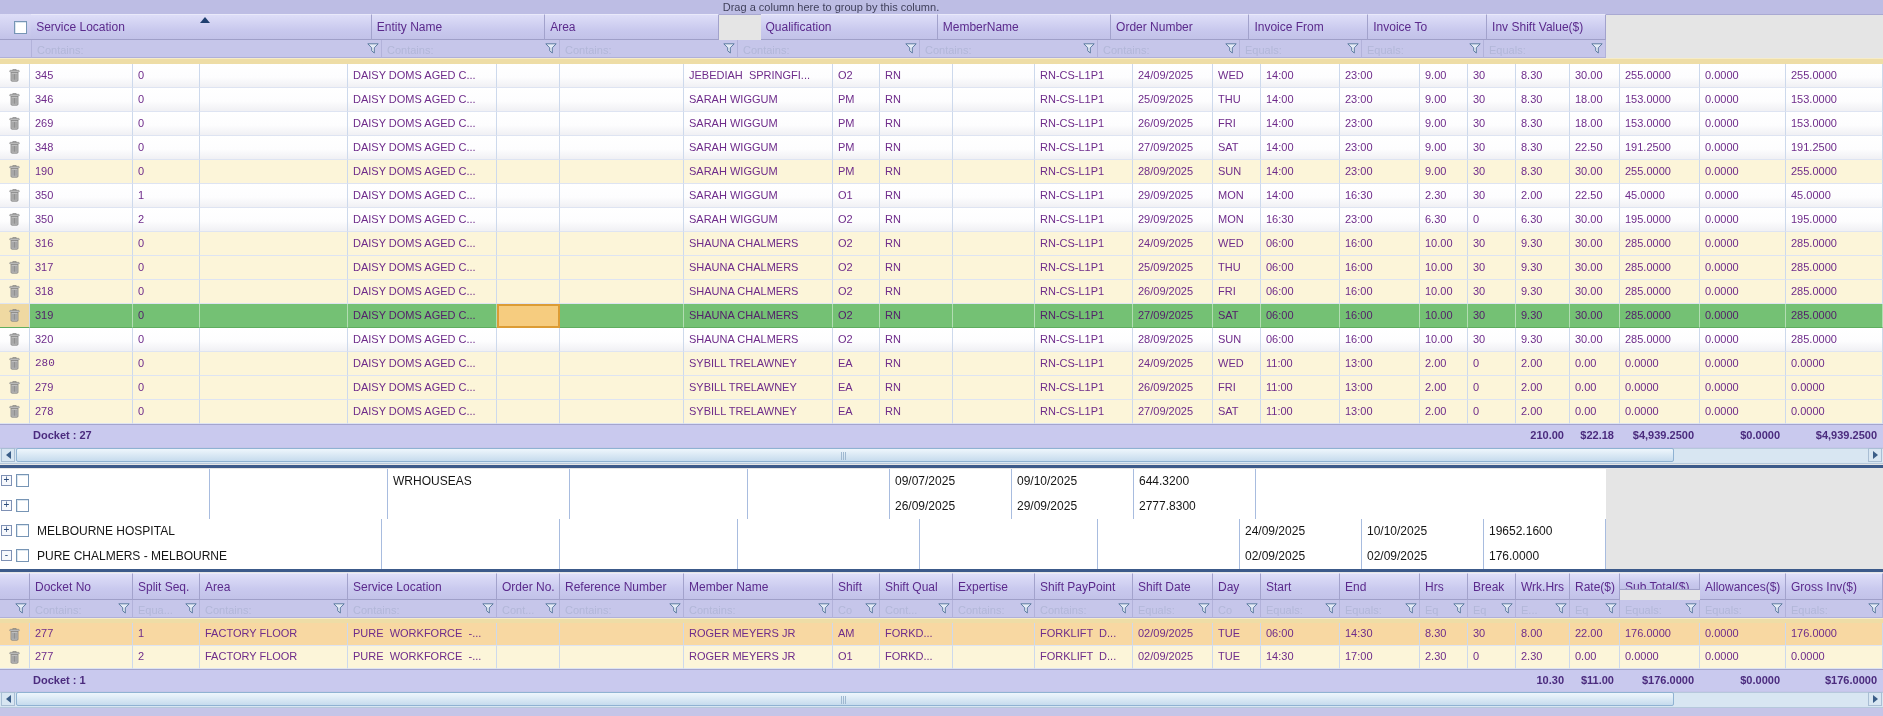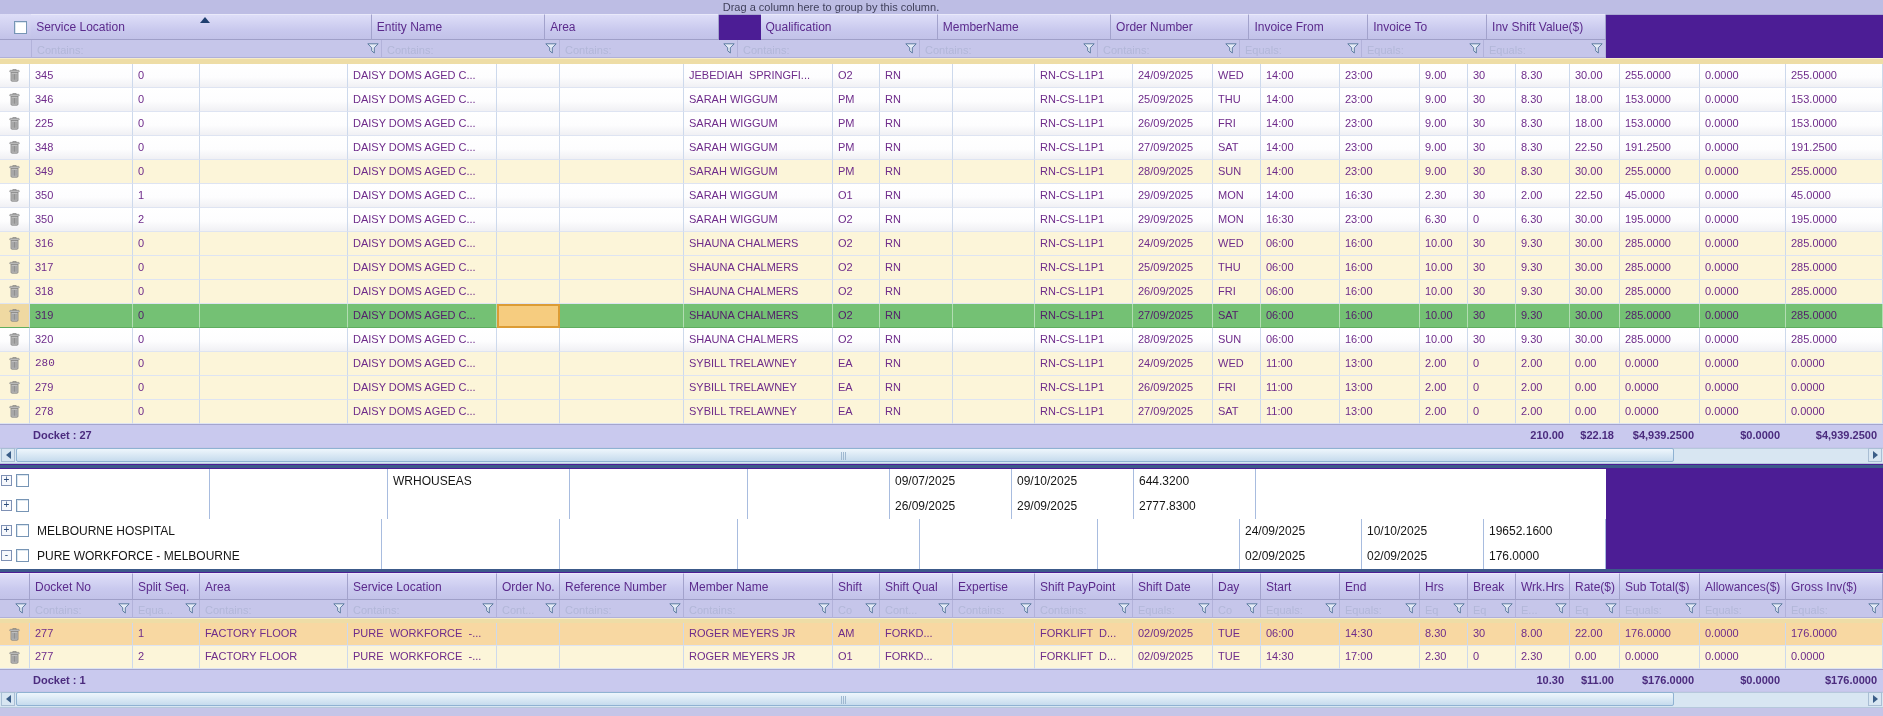--- a/index.html
+++ b/index.html
@@ -1,16 +1,16 @@
 <!DOCTYPE html>
 <html><head>
 <meta charset="utf-8">
 <style>
   html,body{margin:0;padding:0;background:#fff;}
-  .stage{position:relative;width:1883px;height:716px;background:#4c1d95;overflow:hidden;
+  .stage{position:relative;width:1883px;height:716px;background:#e5e5e5;overflow:hidden;
          font-family:"Liberation Sans",sans-serif;}
   
   .group-bar{position:absolute;left:0;top:0;width:1883px;height:14px;background:#bdbde4;
              border-bottom:1px solid #a9a9d2;}
   .group-bar .gb-text{display:block;width:1662px;text-align:center;font-size:11px;line-height:14px;color:#3f3f5a;}
   .master-header{position:absolute;left:0;top:14px;width:1606px;height:26px;display:flex;}
   .master-filter{position:absolute;left:0;top:40px;width:1606px;height:18px;display:flex;}
   .hcell{box-sizing:border-box;position:relative;height:26px;line-height:25px;font-size:12px;color:#5b2a8c;
          padding-left:5px;background:linear-gradient(180deg,#dedef8 0%,#c9c9ee 60%,#c2c2e8 100%);
          border-right:1px solid #a2a2cc;border-bottom:1px solid #9f9fc8;border-top:1px solid #e9e9fa;
@@ -194,21 +194,21 @@
         <div class="icon-cell" style="width: 30px;">
           <svg width="11" height="13" viewBox="0 0 11 13">
             <rect x="2" y="3.2" width="7" height="9" rx="1" fill="#bdbdbd" stroke="#7e7e7e" stroke-width="0.8"></rect>
             <rect x="0.8" y="1.4" width="9.4" height="1.7" rx="0.6" fill="#d2d2d2" stroke="#7e7e7e" stroke-width="0.7"></rect>
             <path d="M3.8 1.4 L3.8 0.6 L7.2 0.6 L7.2 1.4" fill="none" stroke="#7e7e7e" stroke-width="0.8"></path>
             <line x1="4" y1="5" x2="4" y2="10.8" stroke="#858585" stroke-width="0.8"></line>
             <line x1="5.5" y1="5" x2="5.5" y2="10.8" stroke="#858585" stroke-width="0.8"></line>
             <line x1="7" y1="5" x2="7" y2="10.8" stroke="#858585" stroke-width="0.8"></line>
           </svg>
         </div>
-        <div class="dcell" style="width: 103px; line-height: 22px;">225</div>
+        <div class="dcell" style="width: 103px; line-height: 22px;">269</div>
         <div class="dcell" style="width: 67px; line-height: 22px;">0</div>
         <div class="dcell" style="width: 148px; line-height: 22px;"></div>
         <div class="dcell" style="width: 149px; line-height: 22px;">DAISY DOMS AGED C...</div>
         <div class="dcell" style="width: 63px; line-height: 22px;"></div>
         <div class="dcell" style="width: 124px; line-height: 22px;"></div>
         <div class="dcell" style="width: 149px; line-height: 22px;">SARAH WIGGUM</div>
         <div class="dcell" style="width: 47px; line-height: 22px;">PM</div>
         <div class="dcell" style="width: 73px; line-height: 22px;">RN</div>
         <div class="dcell" style="width: 82px; line-height: 22px;"></div>
         <div class="dcell" style="width: 98px; line-height: 22px;">RN-CS-L1P1</div>
@@ -262,21 +262,21 @@
         <div class="icon-cell" style="width: 30px;">
           <svg width="11" height="13" viewBox="0 0 11 13">
             <rect x="2" y="3.2" width="7" height="9" rx="1" fill="#bdbdbd" stroke="#7e7e7e" stroke-width="0.8"></rect>
             <rect x="0.8" y="1.4" width="9.4" height="1.7" rx="0.6" fill="#d2d2d2" stroke="#7e7e7e" stroke-width="0.7"></rect>
             <path d="M3.8 1.4 L3.8 0.6 L7.2 0.6 L7.2 1.4" fill="none" stroke="#7e7e7e" stroke-width="0.8"></path>
             <line x1="4" y1="5" x2="4" y2="10.8" stroke="#858585" stroke-width="0.8"></line>
             <line x1="5.5" y1="5" x2="5.5" y2="10.8" stroke="#858585" stroke-width="0.8"></line>
             <line x1="7" y1="5" x2="7" y2="10.8" stroke="#858585" stroke-width="0.8"></line>
           </svg>
         </div>
-        <div class="dcell" style="width: 103px; line-height: 22px;">349</div>
+        <div class="dcell" style="width: 103px; line-height: 22px;">190</div>
         <div class="dcell" style="width: 67px; line-height: 22px;">0</div>
         <div class="dcell" style="width: 148px; line-height: 22px;"></div>
         <div class="dcell" style="width: 149px; line-height: 22px;">DAISY DOMS AGED C...</div>
         <div class="dcell" style="width: 63px; line-height: 22px;"></div>
         <div class="dcell" style="width: 124px; line-height: 22px;"></div>
         <div class="dcell" style="width: 149px; line-height: 22px;">SARAH WIGGUM</div>
         <div class="dcell" style="width: 47px; line-height: 22px;">PM</div>
         <div class="dcell" style="width: 73px; line-height: 22px;">RN</div>
         <div class="dcell" style="width: 82px; line-height: 22px;"></div>
         <div class="dcell" style="width: 98px; line-height: 22px;">RN-CS-L1P1</div>
@@ -692,21 +692,21 @@
         <div class="mcell" style="width: 182px;"></div>
         <div class="mcell" style="width: 178px;"></div>
         <div class="mcell" style="width: 142px;"></div>
         <div class="mcell" style="width: 122px;">24/09/2025</div>
         <div class="mcell" style="width: 122px;">10/10/2025</div>
         <div class="mcell" style="width: 122px;">19652.1600</div>
       </div>
       <div class="mrow" style="top: 544px; height: 25px;">
         <div class="mcell" style="width: 13px; padding: 0px; border-right: none;"><div class="expand-btn">-</div></div>
         <div class="mcell" style="width: 19px; padding: 0px; border-right: none;"><div class="checkbox" style="margin: 5px 0px 0px 3px;"></div></div>
-        <div class="mcell" style="width: 350px;">PURE WORKFORCE - MELBOURNE</div>
+        <div class="mcell" style="width: 350px;">PURE CHALMERS - MELBOURNE</div>
         <div class="mcell" style="width: 178px;"></div>
         <div class="mcell" style="width: 178px;"></div>
         <div class="mcell" style="width: 182px;"></div>
         <div class="mcell" style="width: 178px;"></div>
         <div class="mcell" style="width: 142px;"></div>
         <div class="mcell" style="width: 122px;">02/09/2025</div>
         <div class="mcell" style="width: 122px;">02/09/2025</div>
         <div class="mcell" style="width: 122px;">176.0000</div>
       </div>
     </div>
@@ -725,21 +725,21 @@
       <div class="hcell" style="width: 82px; height: 27px; line-height: 26px;">Expertise</div>
       <div class="hcell" style="width: 98px; height: 27px; line-height: 26px;">Shift PayPoint</div>
       <div class="hcell" style="width: 80px; height: 27px; line-height: 26px;">Shift Date</div>
       <div class="hcell" style="width: 48px; height: 27px; line-height: 26px;">Day</div>
       <div class="hcell" style="width: 79px; height: 27px; line-height: 26px;">Start</div>
       <div class="hcell" style="width: 80px; height: 27px; line-height: 26px;">End</div>
       <div class="hcell" style="width: 48px; height: 27px; line-height: 26px;">Hrs</div>
       <div class="hcell" style="width: 48px; height: 27px; line-height: 26px;">Break</div>
       <div class="hcell" style="width: 54px; height: 27px; line-height: 26px;">Wrk.Hrs</div>
       <div class="hcell" style="width: 50px; height: 27px; line-height: 26px;">Rate($)</div>
-      <div class="hcell" style="width: 80px; height: 27px; line-height: 26px;">Sub Total($)</div>
+      <div class="hcell" style="width: 80px; height: 17px; line-height: 26px;">Sub Total($)</div>
       <div class="hcell" style="width: 86px; height: 27px; line-height: 26px;">Allowances($)</div>
       <div class="hcell" style="width: 97px; height: 27px; line-height: 26px;">Gross Inv($)</div>
     </div>
   <div id="bottom-filter" class="master-filter" style="top:600px;width:1883px;">
       <div class="fcell" style="width: 30px;">
         <svg class="funnel" viewBox="0 0 12 11">
           <path d="M0.8 0.8 H11.2 L7.3 4.8 V10 L4.7 7.8 V4.8 Z" fill="#e4ebf6" stroke="#5d7ba0" stroke-width="1"></path>
         </svg>
       </div>
       <div class="fcell" style="width: 103px;"><span class="flabel">Contains:</span><svg class="funnel" viewBox="0 0 12 11">

